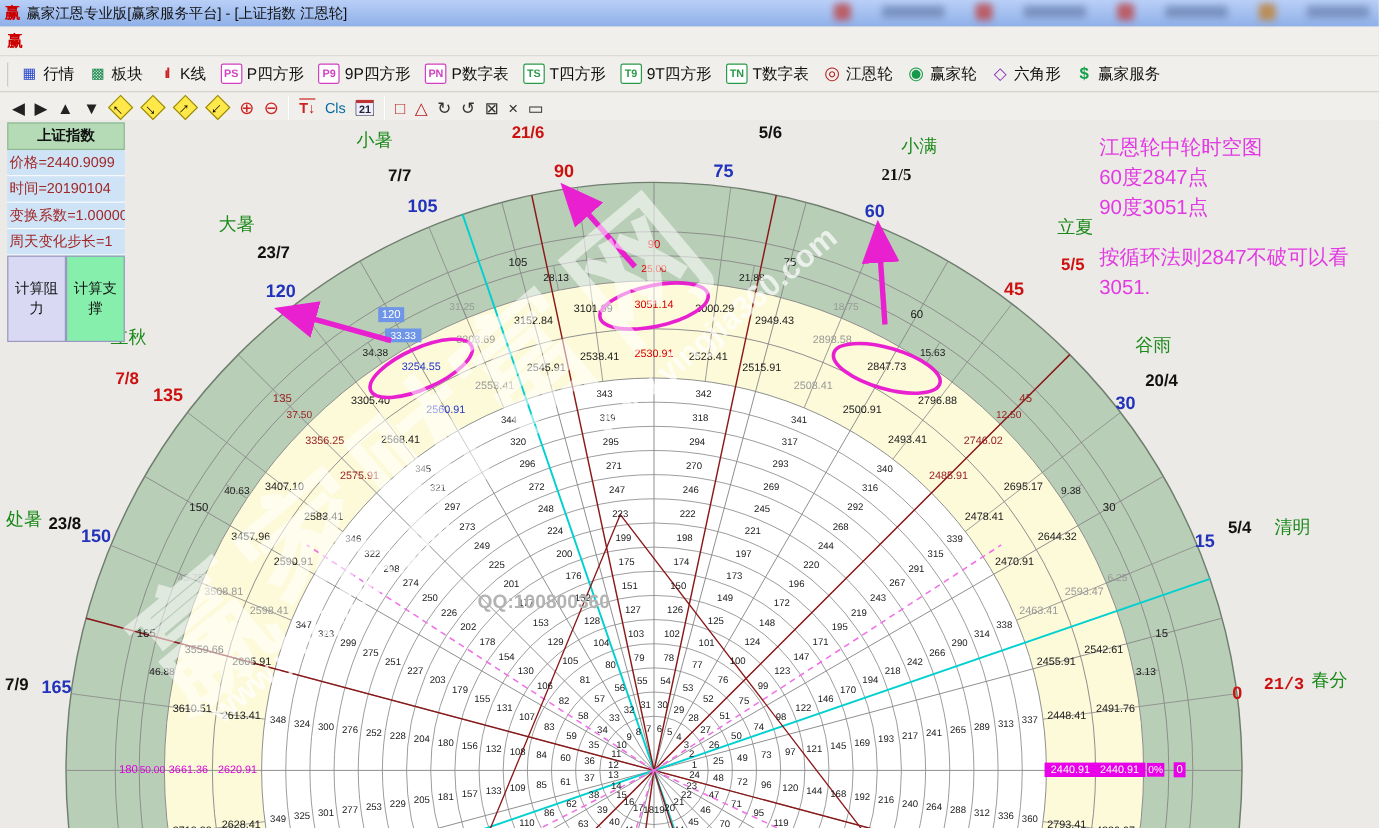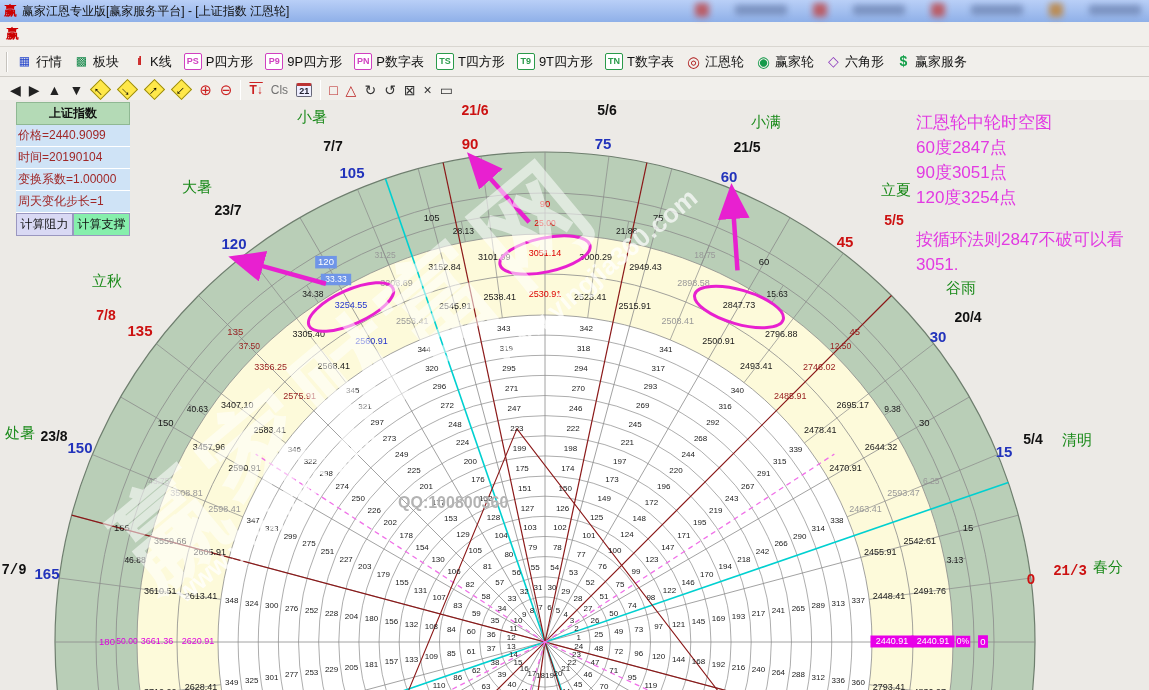--- a/index.html
+++ b/index.html
@@ -30,36 +30,36 @@
   .ic-box-green{border:1px solid #2a9a4a;color:#2a9a4a;font-size:9px;font-weight:bold;width:16px;border-radius:2px;background:#fff;}
   .ic-target{color:#b02020;font-size:15px;} .ic-green2{color:#159a4a;font-size:15px;}
   .ic-purple{color:#8833bb;font-size:14px;} .ic-dollar{color:#14a04a;font-weight:bold;font-size:14px;}
   .tsep{width:1px;height:20px;background:#c6c3bd;border-right:1px solid #fff;margin:0 3px;}
   .tb2{height:25px;background:#f1efeb;display:flex;align-items:center;padding-left:6px;
        border-bottom:1px solid #9a978f;}
   .dbtn{border:0;background:transparent;padding:1px 4px;font-size:14px;cursor:default;height:22px;
         display:inline-flex;align-items:center;}
   .dbtn .nav{color:#222;} .dbtn .zoom{color:#cc2222;font-size:15px;}
   .dbtn .red{color:#bb2222;font-size:14px;} .dbtn .blk{color:#333;font-size:14px;}
-  .dbtn .txt{font-size:12px;color:#737373;}
+  .dbtn .txt{font-size:12px;color:#0369a1;}
   .dbtn .tud{color:#cc2222;font-size:12px;font-weight:bold;text-decoration:overline;}
   .dbtn .cal{font-size:9px;font-weight:bold;color:#223;border:1px solid #667;border-top:3px solid #b33;
              padding:0 2px;background:#eef;border-radius:2px;}
   .dbtn .diamond{width:13px;height:13px;background:#ffe84a;border:1px solid #998a10;transform:rotate(45deg);
                  display:inline-flex;align-items:center;justify-content:center;margin:0 2px;}
   .dbtn.sep{width:1px;height:20px;background:#c6c3bd;border-right:1px solid #fff;padding:0;margin:0 4px;}
   
   .chart{position:absolute;left:0;top:100px;width:1149px;height:590px;background:#eceae6;overflow:hidden;}
   .chart svg{position:absolute;left:0;top:0;}
   
-  .panel{position:absolute;left:16px;top:2px;width:114px;font-size:12px;z-index:30;}
+  .panel{position:absolute;left:6px;top:2px;width:98px;font-size:12px;z-index:30;}
   .phead{background:#b4dab6;text-align:center;color:#111;padding:2px 0;border:1px solid #8fb893;font-weight:bold;}
   .prow{background:#cfe3f6;color:#a02828;padding:2px 1px 2px 2px;border-bottom:1px solid #fff;white-space:nowrap;overflow:hidden;}
   .pbtns{display:flex;}
-  .pbtn{flex:1;border:1px solid #9a97c0;font-size:12px;padding:2px 0;cursor:default;color:#111;}
+  .pbtn{flex:1;border:1px solid #9a97c0;font-size:12px;padding:18px 0;cursor:default;color:#111;}
   .btn-lav{background:#d9d9f4;} .btn-grn{background:#86efac;}
   
   .ol{position:absolute;transform:translate(-50%,-50%);white-space:nowrap;z-index:20;font-weight:bold;}
   .ol.term{color:#1a8a1a;font-weight:normal;font-size:15px;}
   .ol.date-k{color:#111;font-size:14px;}
   .ol.date-r{color:#cc1111;font-size:14px;}
   .ol.deg-b{color:#2233bb;font-size:15px;}
   .ol.deg-r{color:#cc1111;font-size:15px;}
   
   .anno{position:absolute;left:916px;top:10px;z-index:25;font-size:17px;line-height:25px;white-space:nowrap;}
@@ -917,31 +917,31 @@
       <span class="ol term" style="left: 312px; top: 17px;">小暑</span>
       <span class="ol term" style="left: 766px; top: 22px;">小满</span>
       <span class="ol term" style="left: 197px; top: 87px;">大暑</span>
       <span class="ol term" style="left: 896px; top: 90px;">立夏</span>
       <span class="ol term" style="left: 107px; top: 181px;">立秋</span>
       <span class="ol term" style="left: 961px; top: 188px;">谷雨</span>
       <span class="ol term" style="left: 20px; top: 333px;">处暑</span>
       <span class="ol term" style="left: 1077px; top: 340px;">清明</span>
       <span class="ol term" style="left: 1108px; top: 467px;">春分</span>
       <span class="ol date-k" style="left: 333px; top: 46px;">7/7</span>
-      <span class="ol date-r" style="left: 475px; top: 10px;">21/6</span>
-      <span class="ol date-k" style="left: 607px; top: 10px;">5/6</span>
-      <span class="ol date-k" style="left: 747px; top: 47px;">21/5</span>
+      <span class="ol date-r" style="left: 440px; top: 10px;">21/6</span>
+      <span class="ol date-k" style="left: 642px; top: 10px;">5/6</span>
+      <span class="ol date-k" style="left: 747px; top: 47px; font-family: Liberation Serif, serif;">21/5</span>
       <span class="ol date-r" style="left: 858px; top: 120px; margin-left: 36px;">5/5</span>
       <span class="ol date-k" style="left: 968px; top: 217px;">20/4</span>
       <span class="ol date-k" style="left: 1033px; top: 339px;">5/4</span>
       <span class="ol date-r" style="left: 1070px; top: 471px; font-family: Liberation Mono, monospace;">21/3</span>
       <span class="ol date-k" style="left: 228px; top: 110px;">23/7</span>
       <span class="ol date-r" style="left: 106px; top: 215px;">7/8</span>
       <span class="ol date-k" style="left: 54px; top: 336px;">23/8</span>
-      <span class="ol date-k" style="left: 14px; top: 470px; font-family: Liberation Mono, monospace;">7/9</span>
+      <span class="ol date-k" style="left: 14px; top: 470px;">7/9</span>
       <span class="ol deg-b" style="left: 352px; top: 72px;">105</span>
       <span class="ol deg-r" style="left: 470px; top: 43px;">90</span>
       <span class="ol deg-b" style="left: 603px; top: 43px;">75</span>
       <span class="ol deg-b" style="left: 729px; top: 76px;">60</span>
       <span class="ol deg-b" style="left: 234px; top: 143px;">120</span>
       <span class="ol deg-r" style="left: 845px; top: 141px;">45</span>
       <span class="ol deg-r" style="left: 140px; top: 230px;">135</span>
       <span class="ol deg-b" style="left: 80px; top: 347px;">150</span>
       <span class="ol deg-b" style="left: 938px; top: 236px;">30</span>
       <span class="ol deg-b" style="left: 47px; top: 473px;">165</span>
@@ -964,21 +964,20 @@
         <button class="pbtn btn-grn">计算支撑</button>
       </div>
   </div>
 
   <div class="anno" style="color: rgb(226, 58, 226);">
     <div>
 
     <div>江恩轮中轮时空图</div>
         <div>60度2847点</div>
         <div>90度3051点</div>
-        <div>120度3254点</div>
       </div>
     <div class="note">
 
     <div>按循环法则2847不破可以看</div>
         <div>3051.</div>
       </div>
   </div>
 </div>
 
 </body></html>

